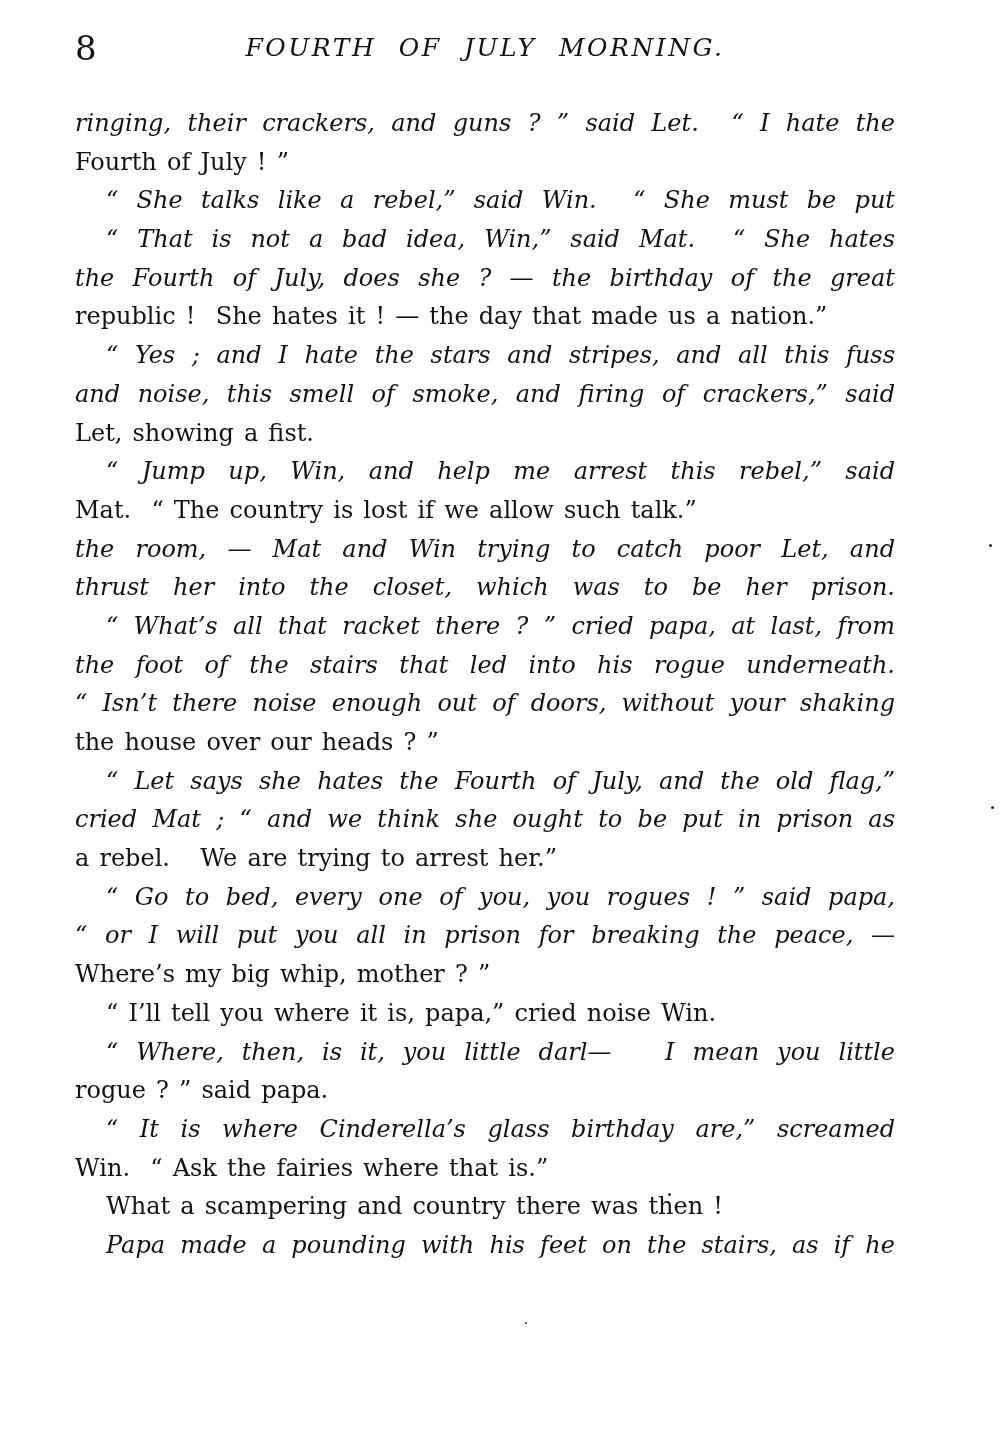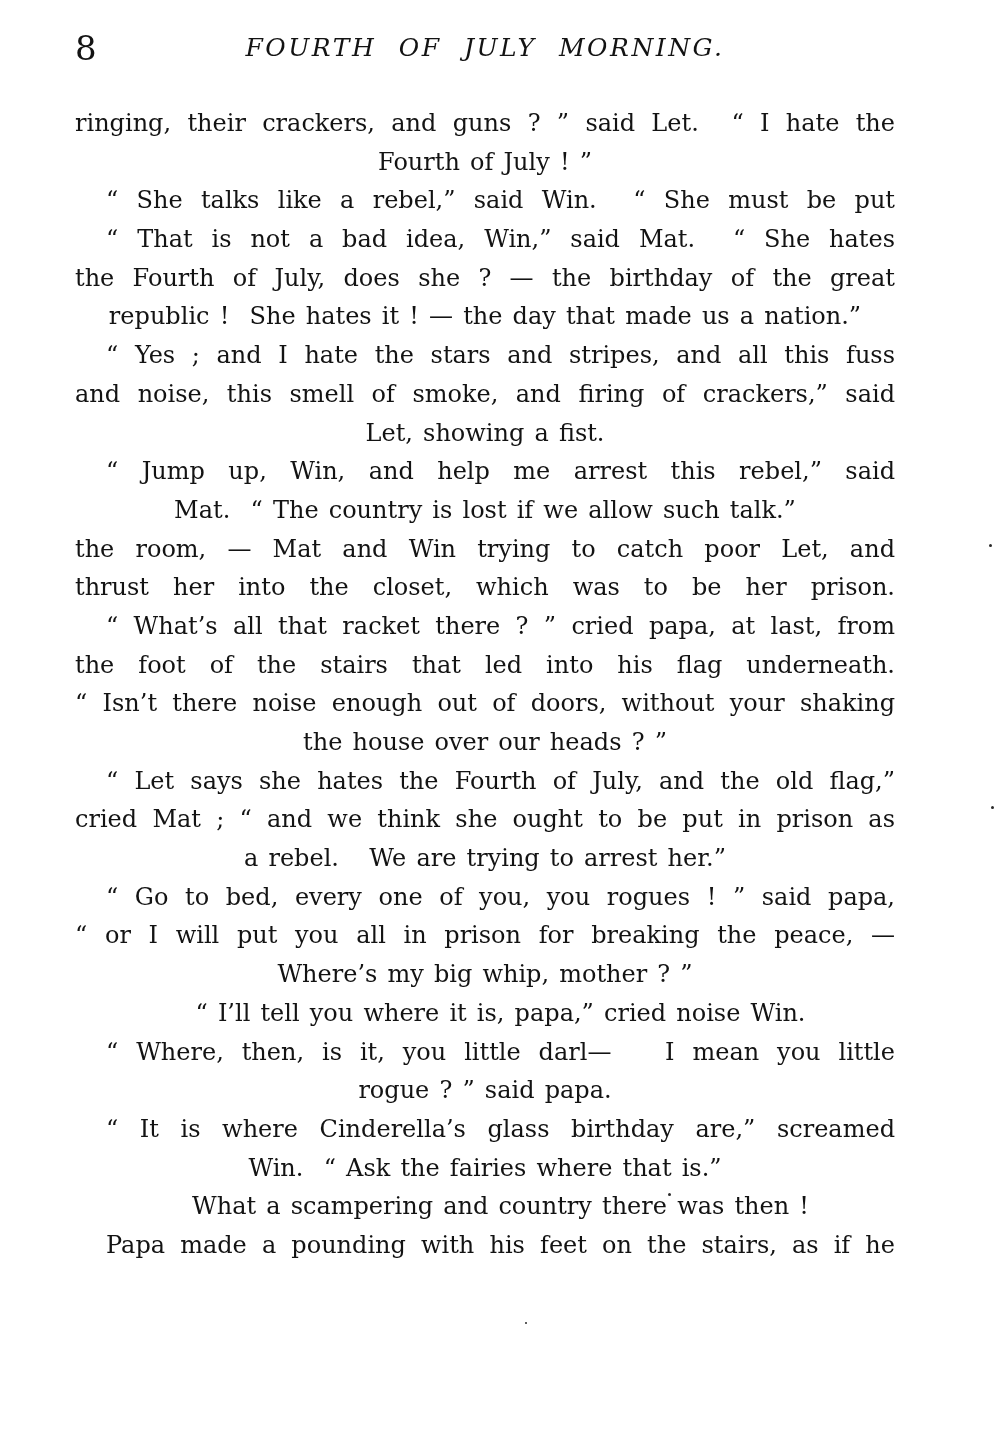--- a/index.html
+++ b/index.html
@@ -45,29 +45,30 @@
   .textblock {
     position: absolute;
     top: 104px;
     left: 75px;
     width: 820px;
   }
   .ln {
     height: 38.7px;
     line-height: 38.7px;
     font-size: 24px;
-    text-align: center;
+    text-align: left;
     word-spacing: 2.5px;
     white-space: nowrap;
   }
   .ln.j {
     text-align: justify;
     text-align-last: justify;
     word-spacing: normal;
     white-space: normal;
+    font-style: italic;
   }
   .ln.in {
     text-indent: 31px;
   }
   .speck {
     position: absolute;
     background: #2a2a2a;
     border-radius: 50%;
   }
   .speck.s1 { left: 989px; top: 544px;  width: 3px; height: 3px; }
@@ -93,21 +94,21 @@
     <div class="ln j">the Fourth of July, does she ? — the birthday of the great</div>
     <div class="ln">republic !&nbsp; She hates it ! — the day that made us a nation.”</div>
     <div class="ln in j">“ Yes ; and I hate the stars and stripes, and all this fuss</div>
     <div class="ln j">and noise, this smell of smoke, and firing of crackers,” said</div>
     <div class="ln">Let, showing a fist.</div>
     <div class="ln in j">“ Jump up, Win, and help me arrest this rebel,” said</div>
     <div class="ln">Mat.&nbsp; “ The country is lost if we allow such talk.”</div>
     <div class="ln j">the room, — Mat and Win trying to catch poor Let, and</div>
     <div class="ln j">thrust her into the closet, which was to be her prison.</div>
     <div class="ln in j">“ What’s all that racket there ? ” cried papa, at last, from</div>
-    <div class="ln j">the foot of the stairs that led into his flag underneath.</div>
+    <div class="ln j">the foot of the stairs that led into his rogue underneath.</div>
     <div class="ln j">“ Isn’t there noise enough out of doors, without your shaking</div>
     <div class="ln">the house over our heads ? ”</div>
     <div class="ln in j">“ Let says she hates the Fourth of July, and the old flag,”</div>
     <div class="ln j">cried Mat ; “ and we think she ought to be put in prison as</div>
     <div class="ln">a rebel.&nbsp;&nbsp; We are trying to arrest her.”</div>
     <div class="ln in j">“ Go to bed, every one of you, you rogues ! ” said papa,</div>
     <div class="ln j">“ or I will put you all in prison for breaking the peace, —</div>
     <div class="ln">Where’s my big whip, mother ? ”</div>
     <div class="ln in">“ I’ll tell you where it is, papa,” cried noise Win.</div>
     <div class="ln in j">“ Where, then, is it, you little darl—&nbsp;&nbsp; I mean you little</div>

